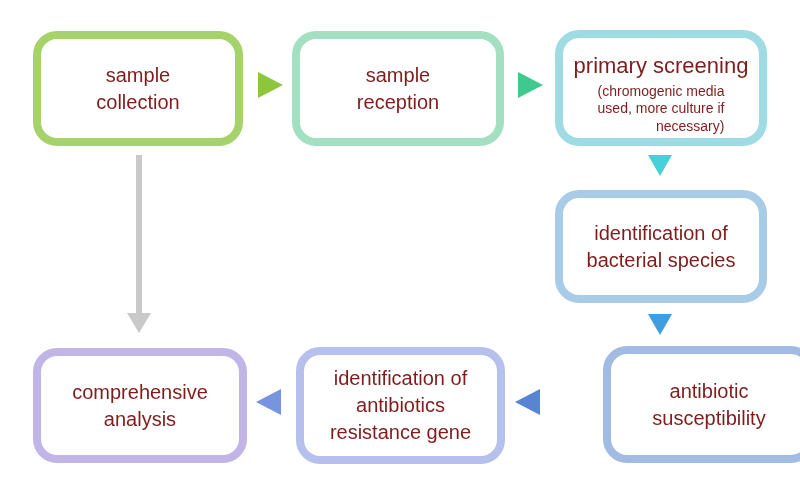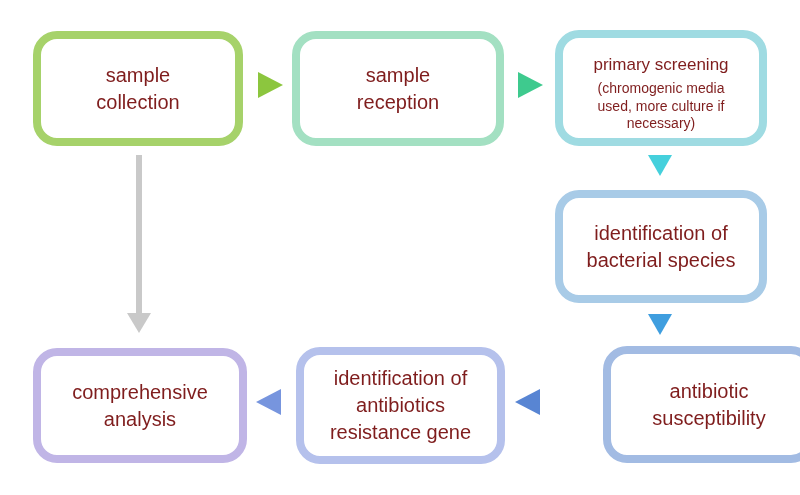--- a/index.html
+++ b/index.html
@@ -27,26 +27,27 @@
   .node .label {
     font-size: 20px;
     line-height: 1.35;
     white-space: pre-line;
   }
   .node .sublabel {
     font-size: 14px;
     line-height: 1.25;
     white-space: pre-line;
     margin-top: 6px;
+    text-align: right;
   }
   
   #node-sample-collection        { left: 33px;  top: 31px;  width: 210px; height: 115px; }
   #node-sample-reception         { left: 292px; top: 31px;  width: 212px; height: 115px; }
   #node-primary-screening        { left: 555px; top: 30px;  width: 212px; height: 116px; }
-  #node-primary-screening .label { font-size: 17px; line-height: 1.05; margin-top: 13px; }
+  #node-primary-screening .label { font-size: 22px; line-height: 1.05; margin-top: 13px; }
   #node-bacterial-species        { left: 555px; top: 190px; width: 212px; height: 113px; }
   #node-antibiotic-susceptibility{ left: 555px; top: 346px; width: 212px; height: 117px; margin-left: 48px; }
   #node-resistance-gene          { left: 296px; top: 347px; width: 209px; height: 117px; }
   #node-comprehensive-analysis   { left: 33px;  top: 348px; width: 214px; height: 115px; }
 
   
   .arrow { position: absolute; width: 0; height: 0; }
   .arrow-right { border-top: 13px solid transparent; border-bottom: 13px solid transparent; border-left: 25px solid #999; }
   .arrow-left  { border-top: 13px solid transparent; border-bottom: 13px solid transparent; border-right: 25px solid #999; }
   .arrow-down  { border-left: 12px solid transparent; border-right: 12px solid transparent; border-top: 21px solid #999; }

